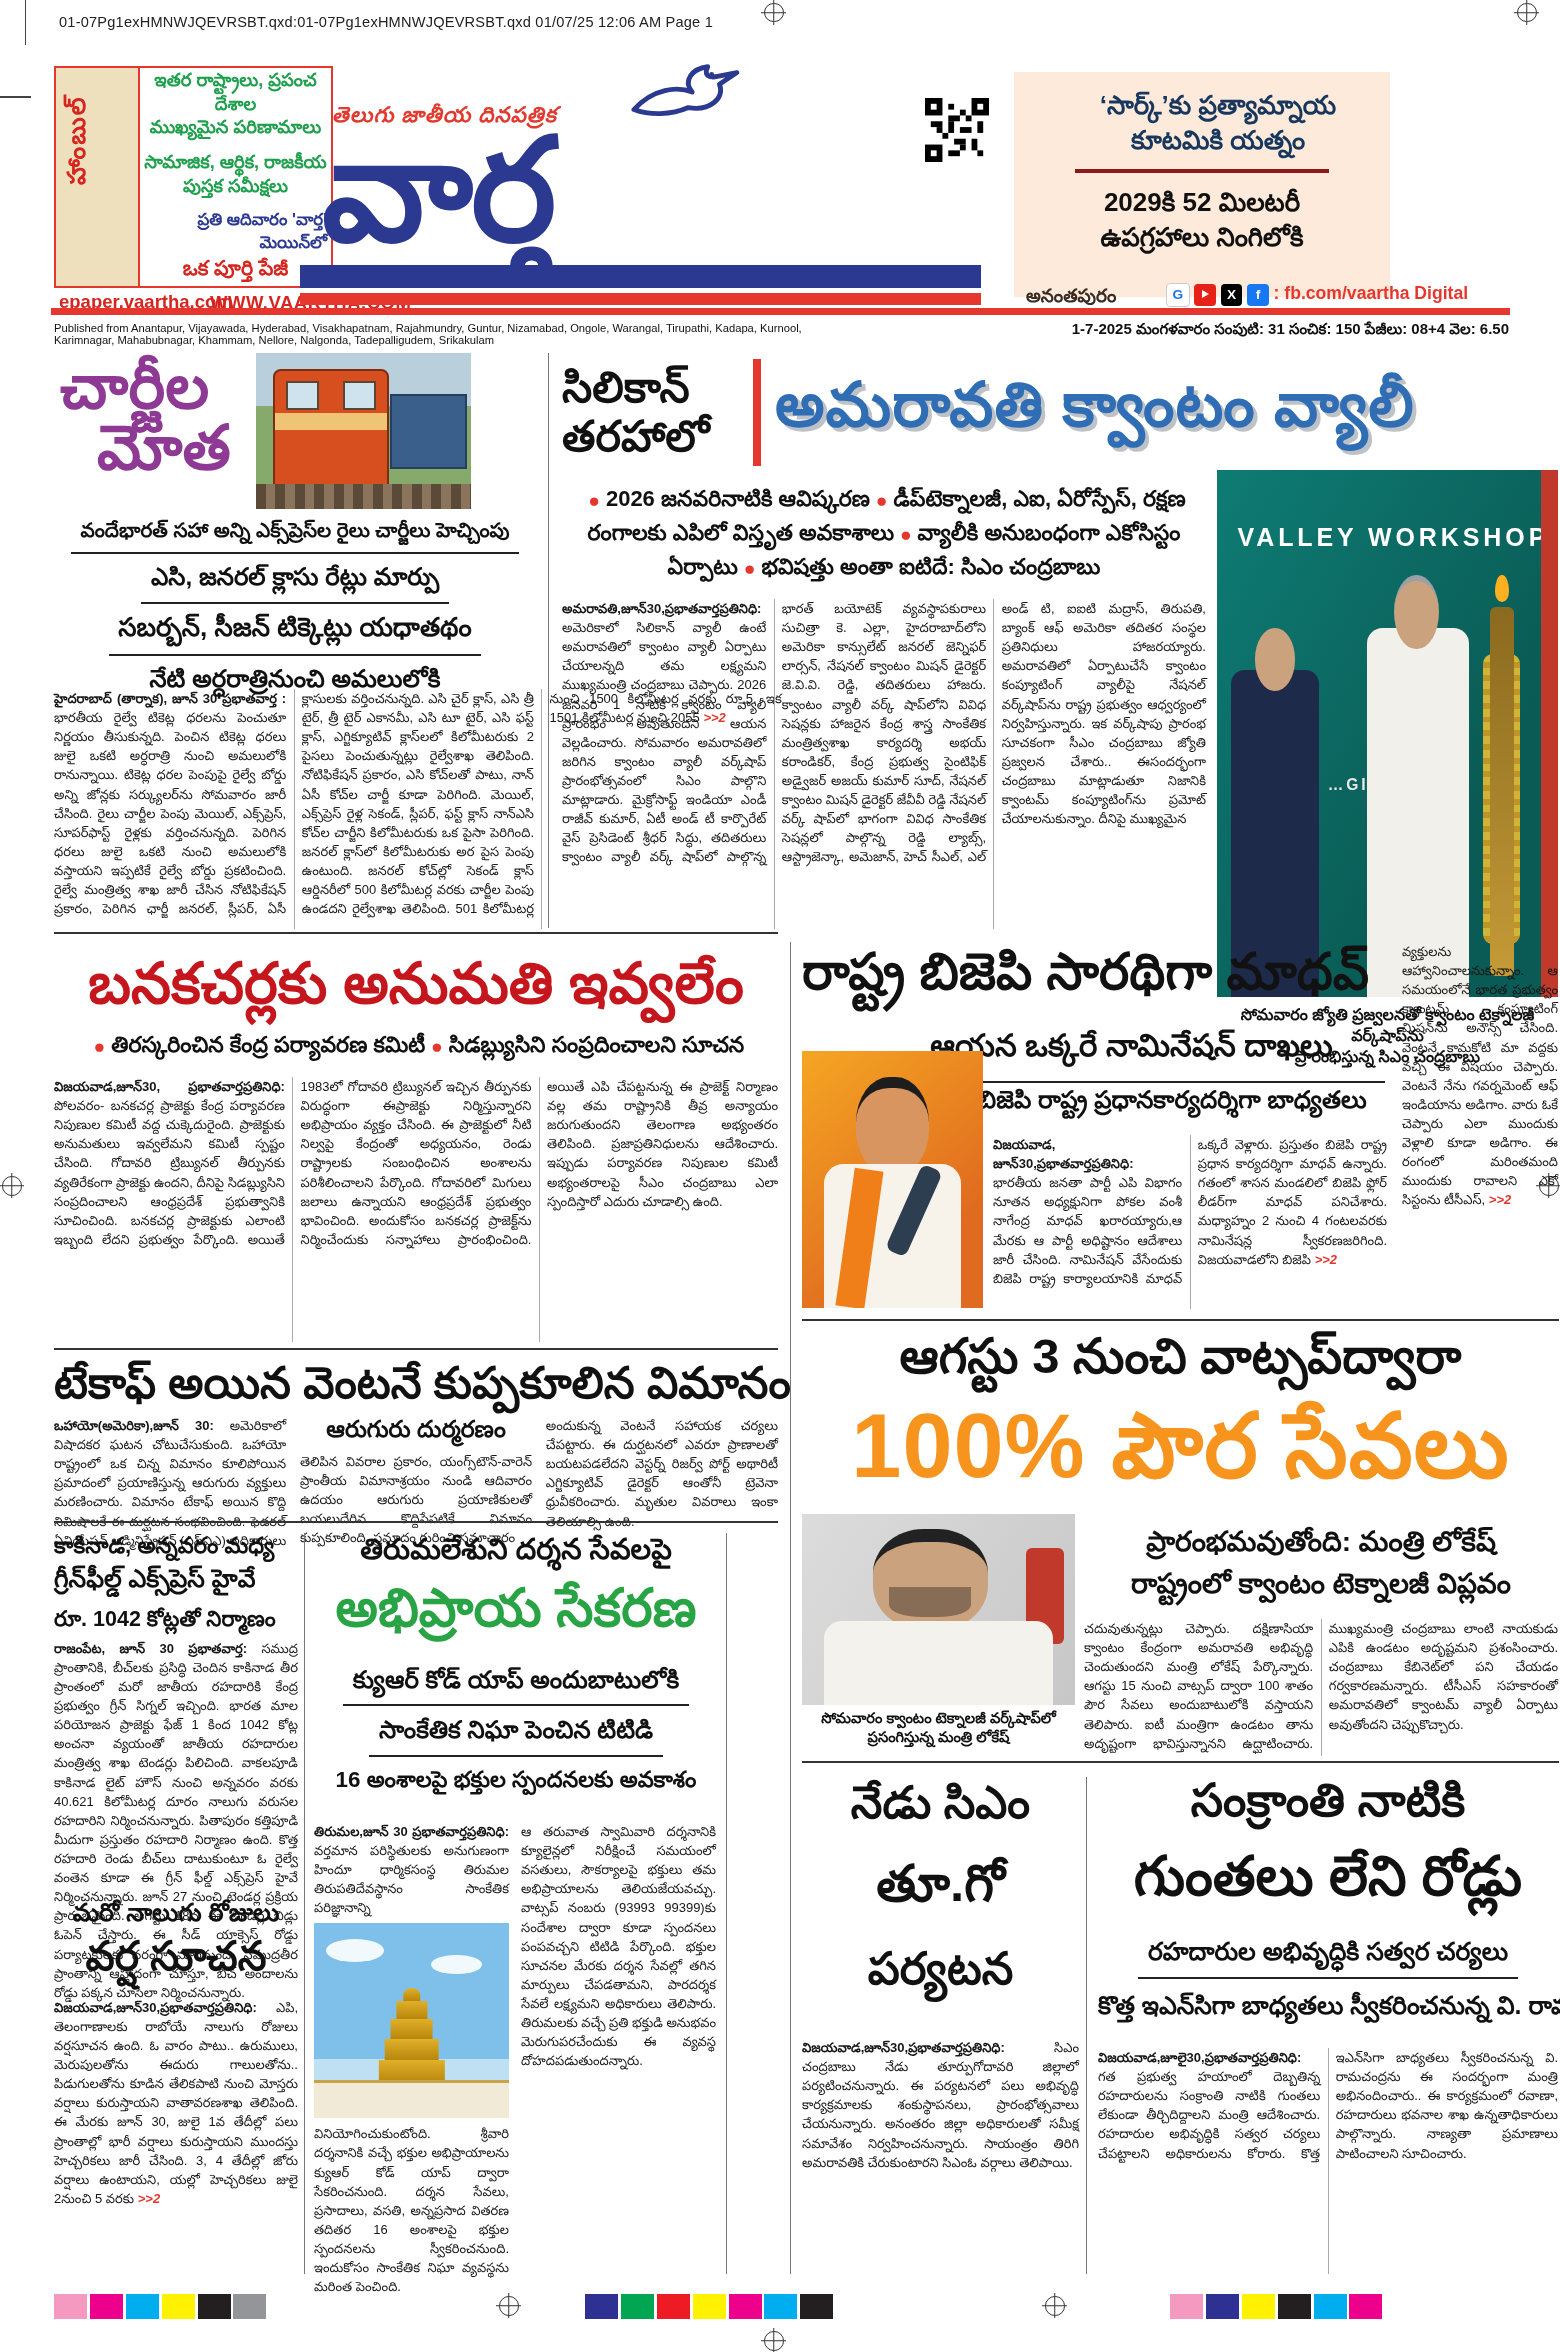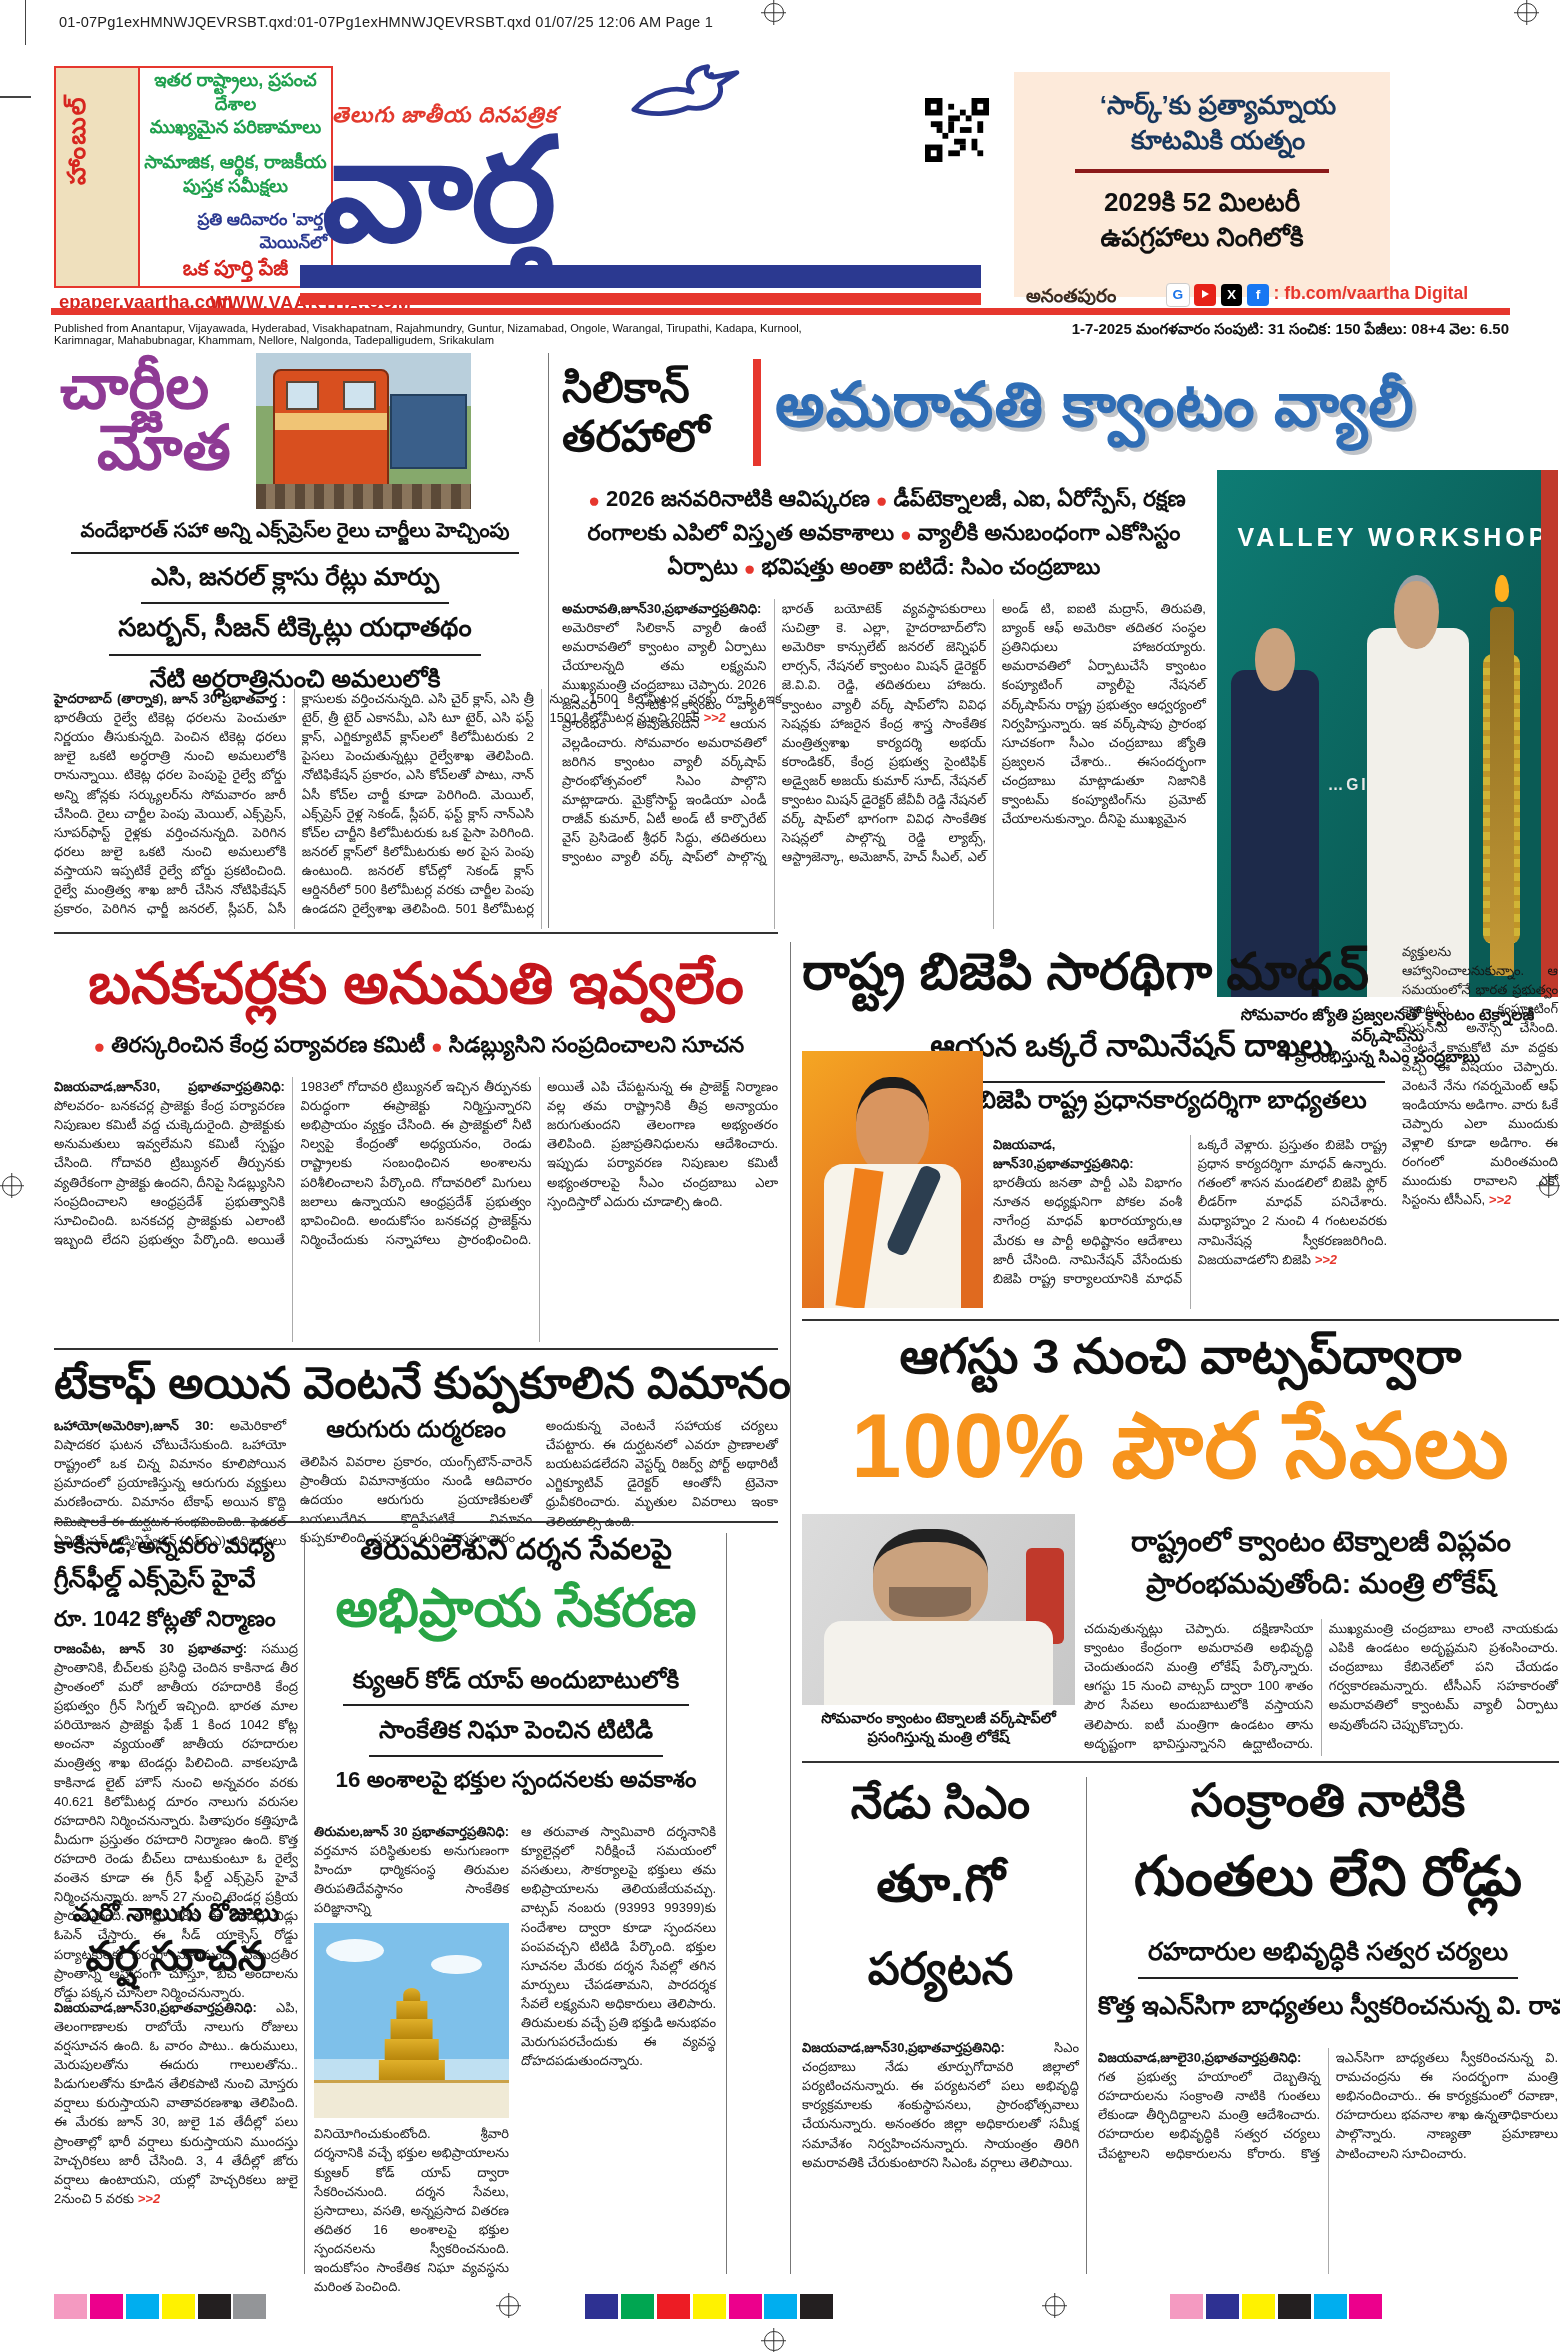--- a/index.html
+++ b/index.html
@@ -358,22 +358,22 @@
     <div class="sign"></div>
       <div class="head"></div>
       <div class="beard"></div>
       <div class="body"></div>
   </div>
   <div class="abs capt" style="left:802px;top:1709px;width:273px;font-size:14.6px">
     <div>సోమవారం క్వాంటం టెక్నాలజీ వర్క్‌షాప్‌లో</div>
     <div>ప్రసంగిస్తున్న మంత్రి లోకేష్</div>
   </div>
   <div class="abs b ctr" style="left:1084px;top:1521px;width:474px;font-size:28px;line-height:1.5">
+    <div>ప్రారంభమవుతోంది: మంత్రి లోకేష్</div>
     <div>రాష్ట్రంలో క్వాంటం టెక్నాలజీ విప్లవం</div>
-    <div>ప్రారంభమవుతోంది: మంత్రి లోకేష్</div>
   </div>
   <div class="abs bodytxt cols2" style="left:1084px;top:1619px;width:474px;height:137px">చదువుతున్నట్లు చెప్పారు. దక్షిణాసియా క్వాంటం కేంద్రంగా అమరావతి అభివృద్ధి చెందుతుందని మంత్రి లోకేష్ పేర్కొన్నారు. ఆగస్టు 15 నుంచి వాట్సప్ ద్వారా 100 శాతం పౌర సేవలు అందుబాటులోకి వస్తాయని తెలిపారు. ఐటీ మంత్రిగా ఉండటం తాను అదృష్టంగా భావిస్తున్నానని ఉద్ఘాటించారు. ముఖ్యమంత్రి చంద్రబాబు లాంటి నాయకుడు ఎపికి ఉండటం అదృష్టమని ప్రశంసించారు. చంద్రబాబు కేబినెట్‌లో పని చేయడం గర్వకారణమన్నారు. టీసీఎస్ సహకారంతో అమరావతిలో క్వాంటమ్ వ్యాలీ ఏర్పాటు అవుతోందని చెప్పుకొచ్చారు.</div>
 
   <div class="abs hrule" style="left:802px;top:1761px;width:757px"></div>
   <div class="abs ctr" style="left:802px;top:1777px;width:277px">
     <div class="h-black" style="font-size:45px">నేడు సిఎం</div>
     <div class="h-black" style="font-size:51px;margin-top:13.7px">తూ.గో</div>
     <div class="h-black" style="font-size:45px;margin-top:17.6px">పర్యటన</div>
   </div>
   <div class="abs bodytxt" style="left:802px;top:2038px;width:277px;height:236px">

